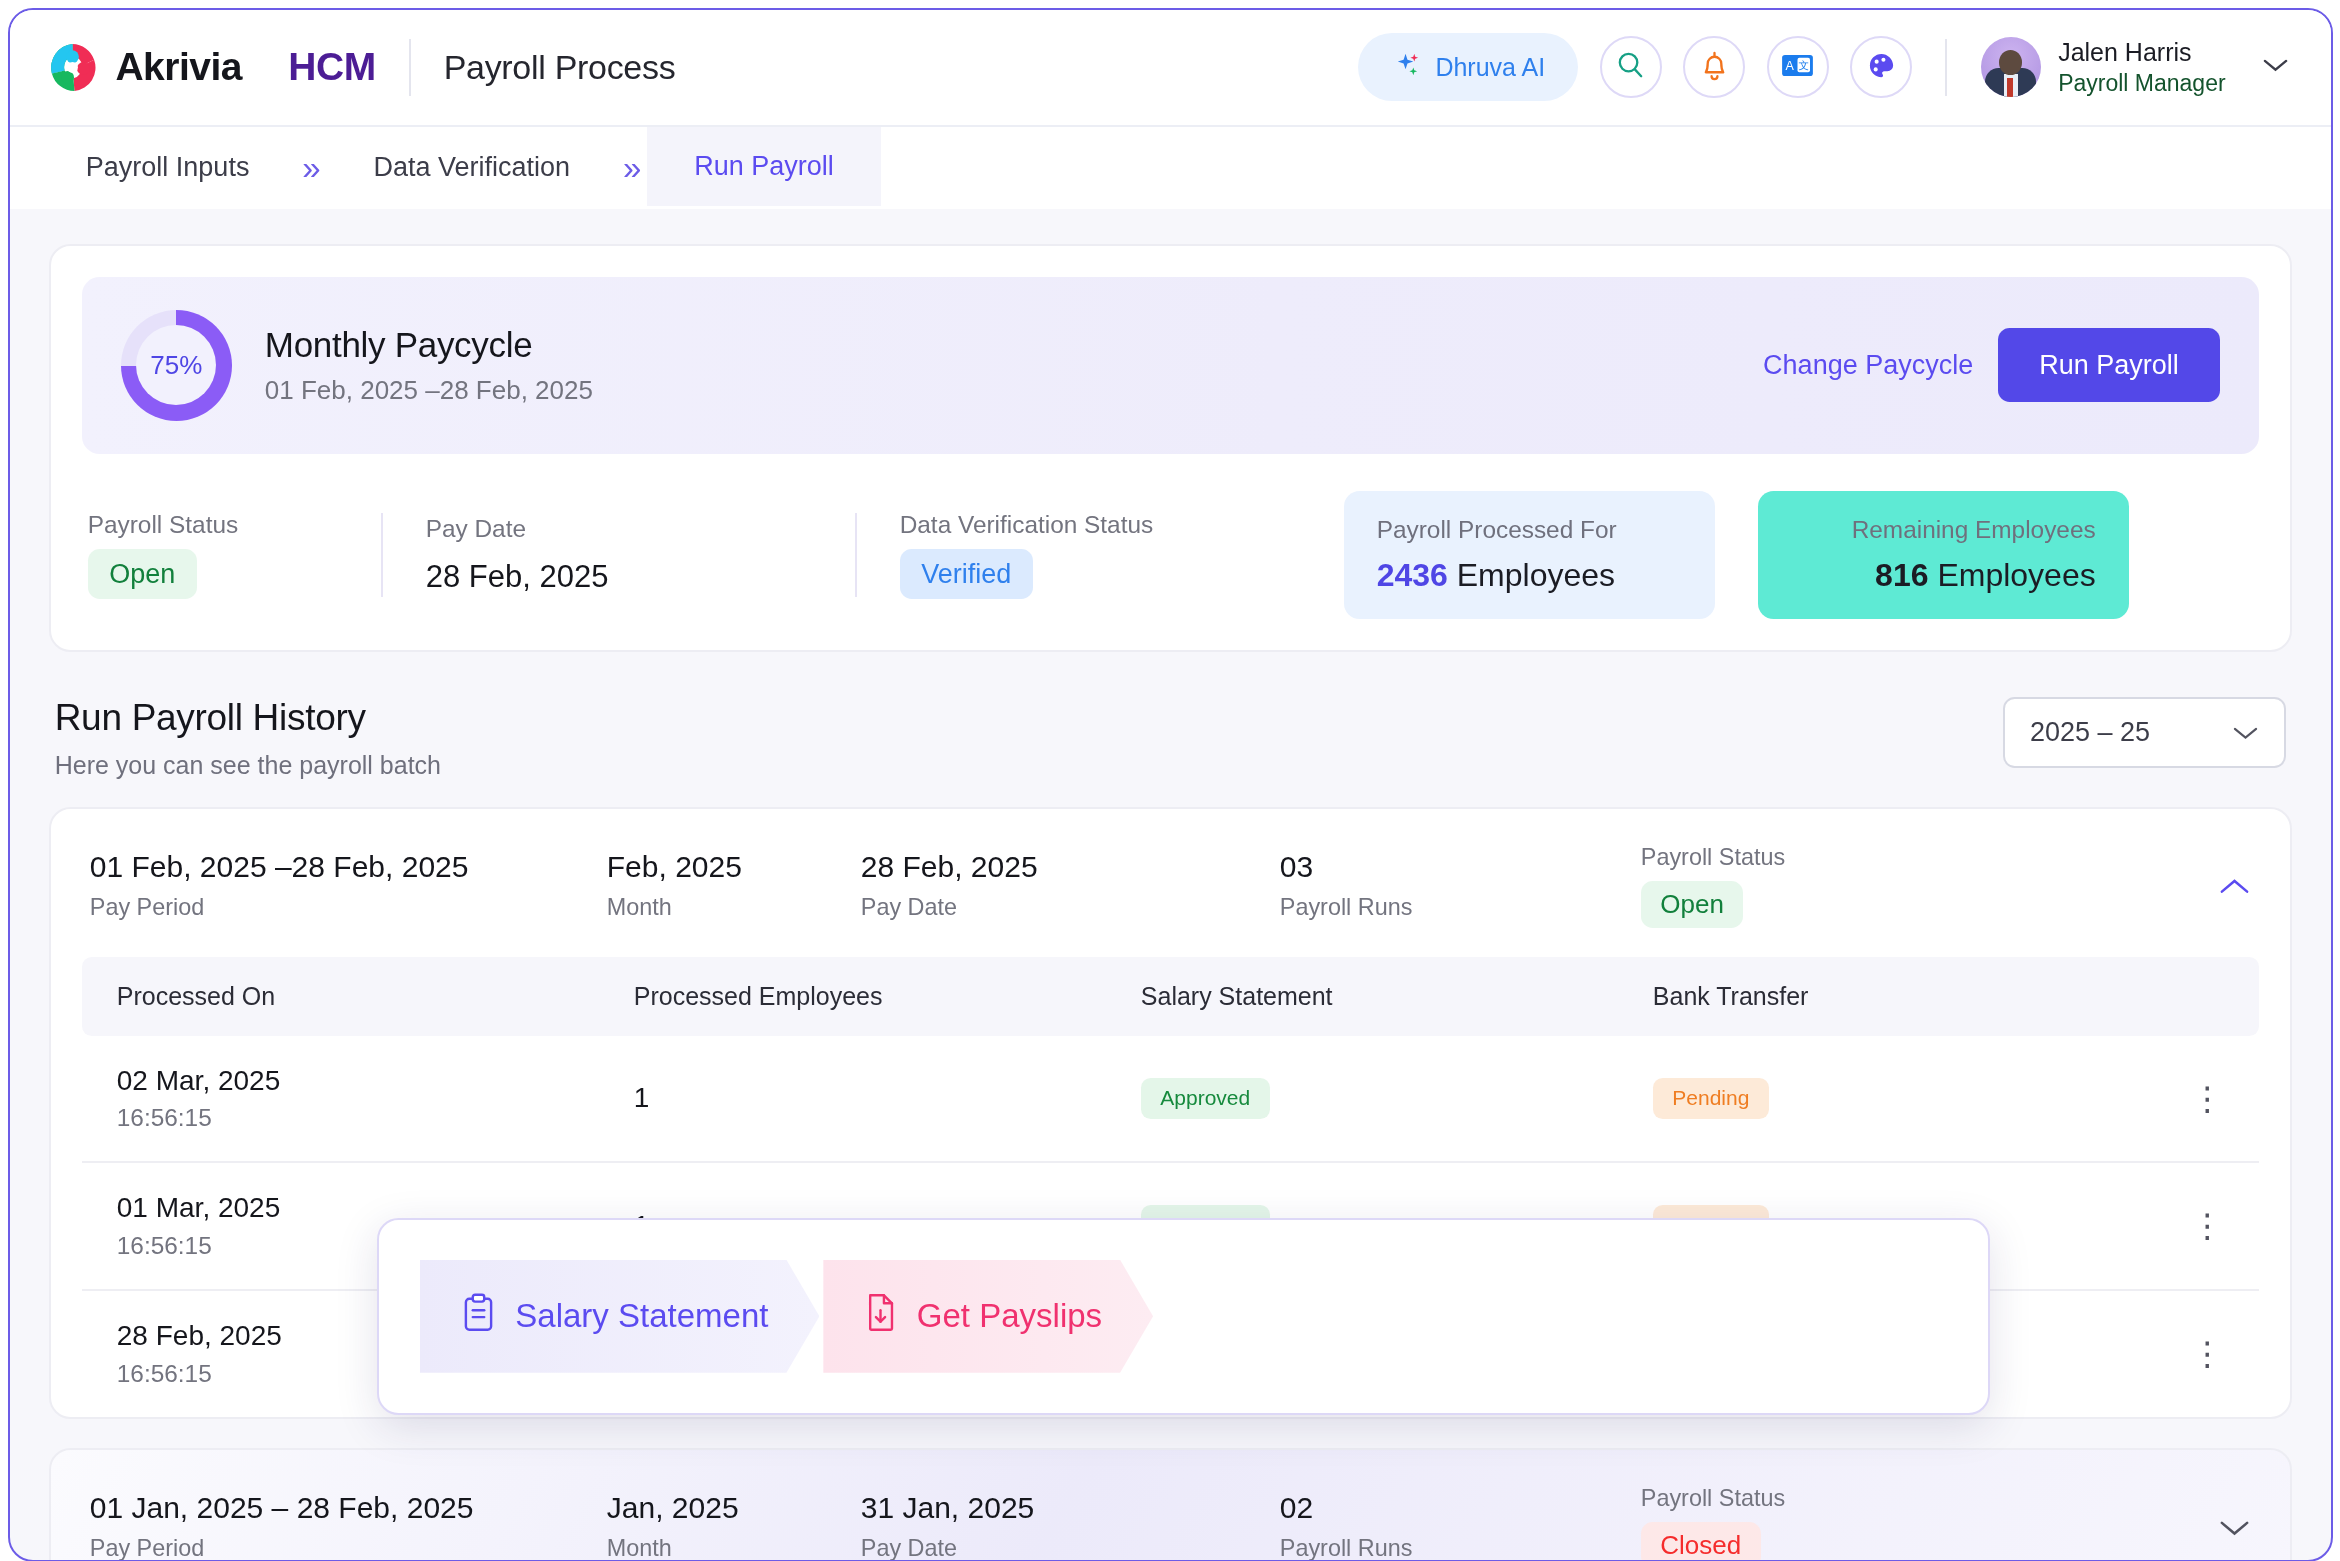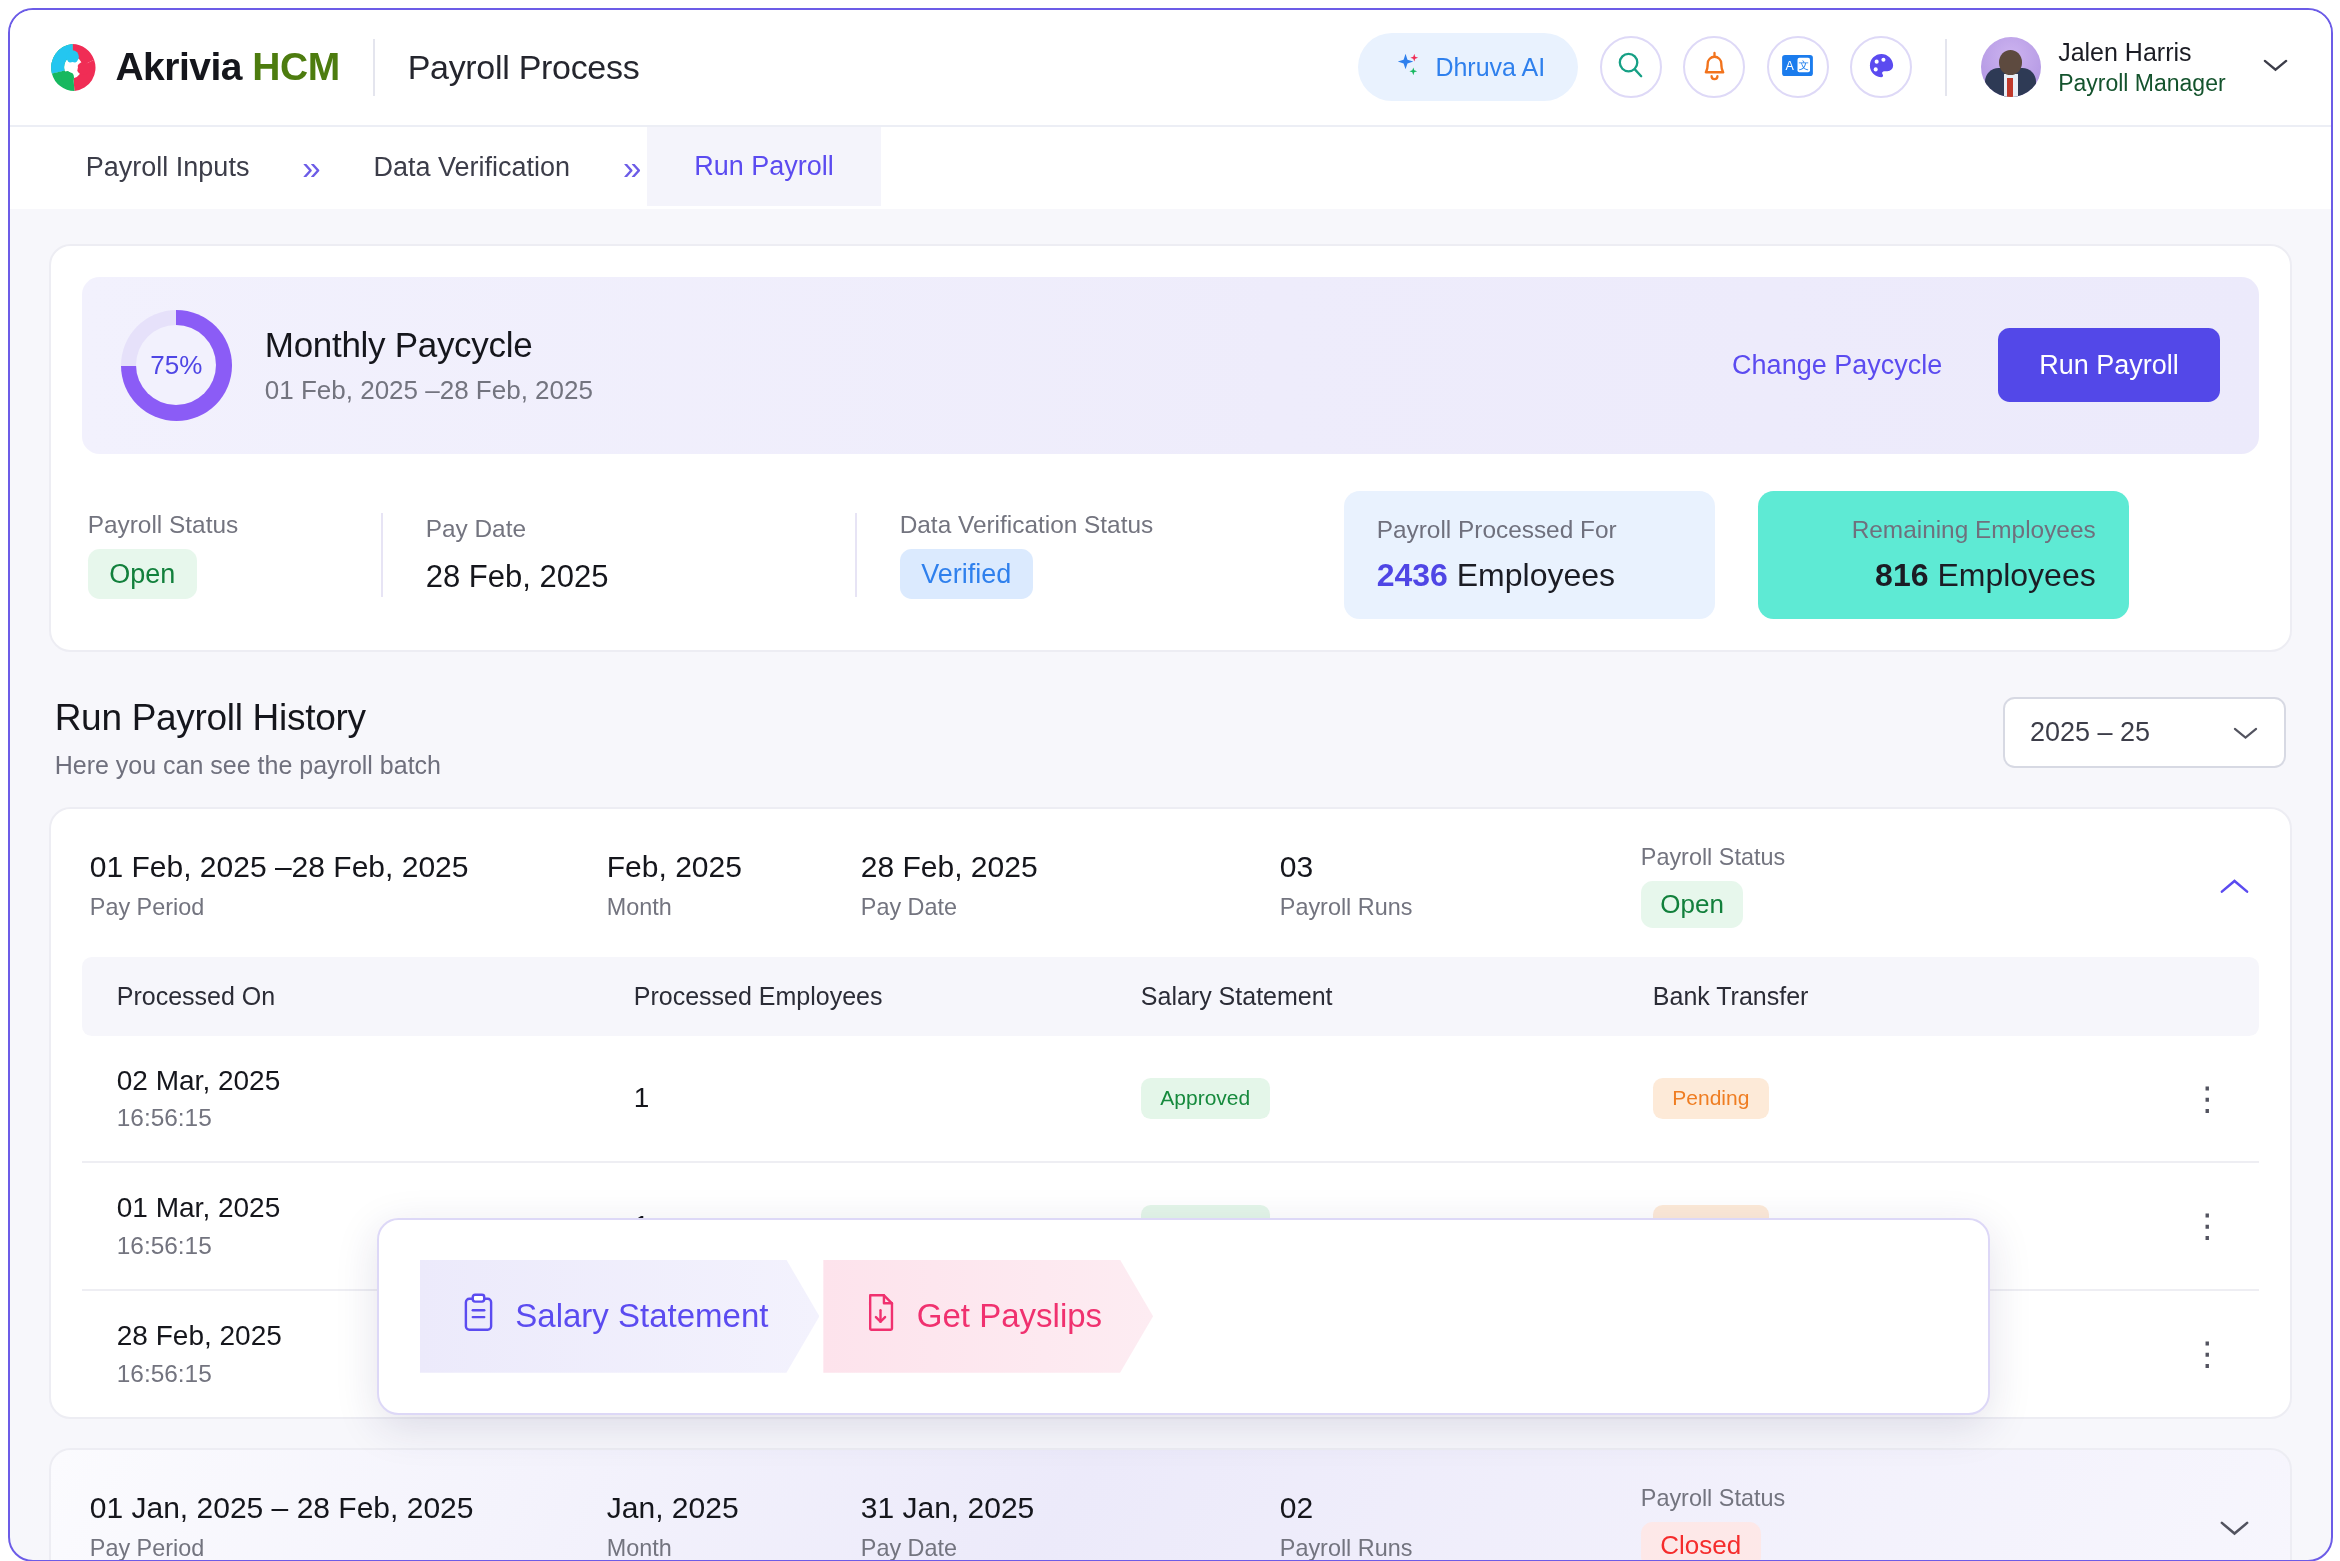--- a/index.html
+++ b/index.html
@@ -24,21 +24,21 @@
     height: 115px;
     background: #ffffff;
     display: flex;
     align-items: center;
     padding: 0 41px 0 35px;
     position: relative;
   }
   .logo-wrap { display: flex; align-items: center; gap: 15.6px; }
   .logo-mark { width: 55px; height: 55px; position: relative; flex: none; }
   .brand-text { font-size: 39px; font-weight: bold; letter-spacing: -0.5px; color: #15161c; white-space: nowrap; }
-  .brand-text .hcm { color: #4d7c0f; }
+  .brand-text .hcm { color: #4c1d95; margin-left: 36px; }
   .header-divider { width: 2px; height: 57px; background: #e4e5ee; margin: 0 33px; }
   .page-title { font-size: 34px; color: #25262e; letter-spacing: -0.3px; }
   .header-right { margin-left: auto; display: flex; align-items: center; gap: 21.5px; }
 
   .ai-pill {
     display: flex; align-items: center; gap: 13.7px;
     background: #e9f2fe;
     border-radius: 39px;
     padding: 15.6px 33px;
     color: #2f80ed;
@@ -110,21 +110,21 @@
     position: relative; flex: none;
   }
   .donut::after {
     content:""; position:absolute; width: 80px; height:80px; border-radius:50%;
     background:#f2f1fd;
   }
   .donut span { position: relative; z-index:2; font-size:26px; color:#4f46e5; }
   .paycycle-text { margin-left: 33px; }
   .paycycle-title { font-size: 35px; color: #15161c; letter-spacing:-0.3px; }
   .paycycle-dates { font-size: 26px; color: #73747f; margin-top: 9.8px; }
-  .banner-actions { margin-left:auto; display:flex; align-items:center; gap: 56px; }
+  .banner-actions { margin-left:auto; display:flex; align-items:center; gap: 25px; }
   .link-btn { color:#5b4bf0; font-size: 27px; white-space:nowrap; }
   .primary-btn {
     background:#5348e8; color:#fff; border:none;
     font-size:27px; padding: 21.5px 41px; border-radius: 11.7px;
     font-family:"Liberation Sans", sans-serif; white-space:nowrap;
   }
 
   .stats-row { display:flex; align-items:center; margin-top: 37px; padding: 0 5.9px; }
   .stat { padding-right: 39px; }
   .stat-label { font-size: 24.4px; color:#73747f; }

